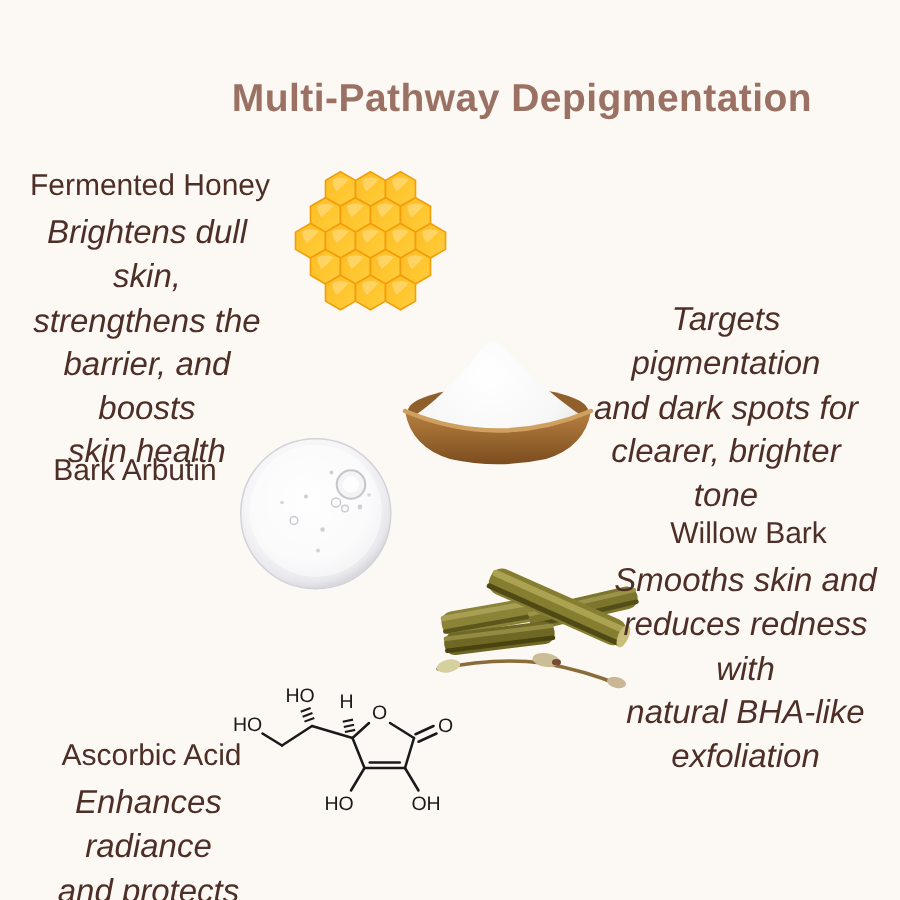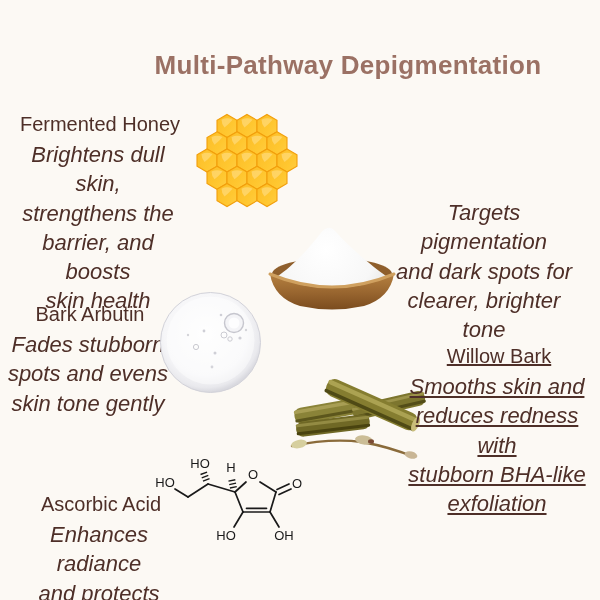--- a/index.html
+++ b/index.html
@@ -123,23 +123,20 @@
     <path d="M2,54 Q64,80 126,54" stroke="#CFA05F" stroke-width="3" fill="none" stroke-linecap="round"></path>
   </svg>
   <div class="ing-block" style="left:390px;top:198px;width:188px;">
     <div class="ing-desc">Targets pigmentation
 and dark spots for
 clearer, brighter tone</div>
   </div>
 
   <div class="ing-block" style="left:6px;top:302px;width:164px;">
     <div class="ing-name">Bark Arbutin</div>
-    <div class="ing-desc">Fades stubborn
-spots and evens
-skin tone gently</div>
   </div>
   <svg class="art" style="left:158px;top:290px;" width="105" height="105" viewBox="0 0 105 105">
     <defs>
       <radialGradient id="gelg" gradientUnits="userSpaceOnUse" cx="48" cy="44" r="58">
         <stop offset="0" stop-color="#FEFEFE"></stop>
         <stop offset="0.72" stop-color="#F6F6F8"></stop>
         <stop offset="0.92" stop-color="#E9E9ED"></stop>
         <stop offset="1" stop-color="#D9D9DF"></stop>
       </radialGradient>
     </defs>
@@ -180,25 +177,25 @@
     </g>
     <g transform="rotate(24 82 38)">
       <rect x="34" y="27" width="98" height="18" rx="8" fill="#857D30"></rect>
       <rect x="34" y="30" width="98" height="4.5" rx="2.2" fill="#ABA252"></rect>
       <rect x="34" y="40" width="98" height="3.5" rx="1.7" fill="#4F4A15"></rect>
       <ellipse cx="131" cy="36" rx="3.5" ry="8" fill="#C9BD7A"></ellipse>
     </g>
     <ellipse cx="76" cy="72" rx="9" ry="4.6" fill="#CBBD96" transform="rotate(8 76 72)"></ellipse>
     <ellipse cx="83" cy="73.5" rx="3" ry="2.2" fill="#7A4A33"></ellipse>
   </svg>
-  <div class="ing-block" style="left:403px;top:344px;width:188px;text-decoration:underline;">
+  <div class="ing-block" style="left:403px;top:344px;width:188px;">
     <div class="ing-name">Willow Bark</div>
     <div class="ing-desc">Smooths skin and
 reduces redness with
-stubborn BHA-like
+natural BHA-like
 exfoliation</div>
   </div>
 
   <div class="ing-block" style="left:10px;top:492px;width:178px;">
     <div class="ing-name">Ascorbic Acid</div>
     <div class="ing-desc">Enhances radiance
 and protects against
 daily dullness</div>
   </div>
   <svg class="art" style="left:140px;top:440px;" width="165" height="108" viewBox="0 0 165 108">

